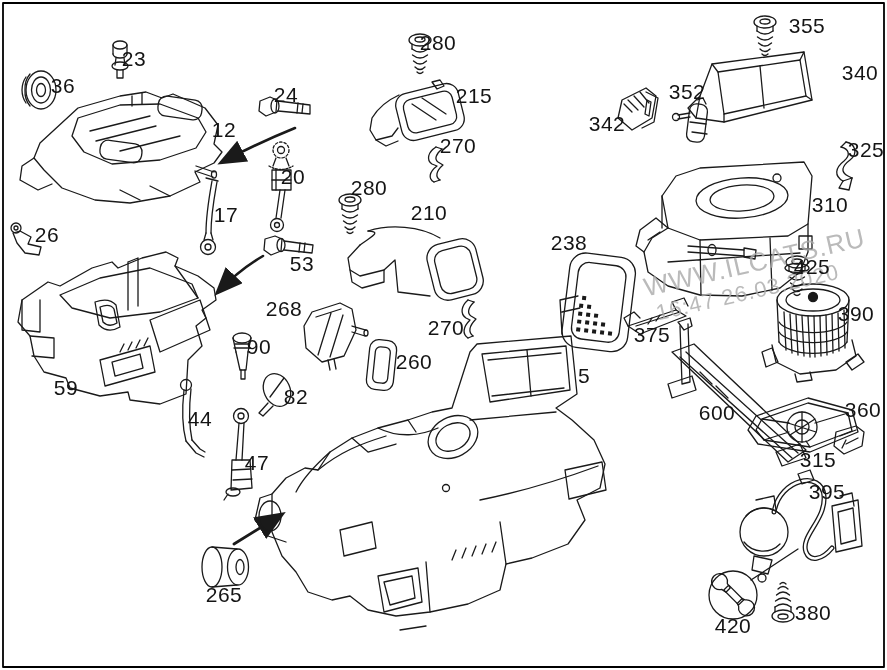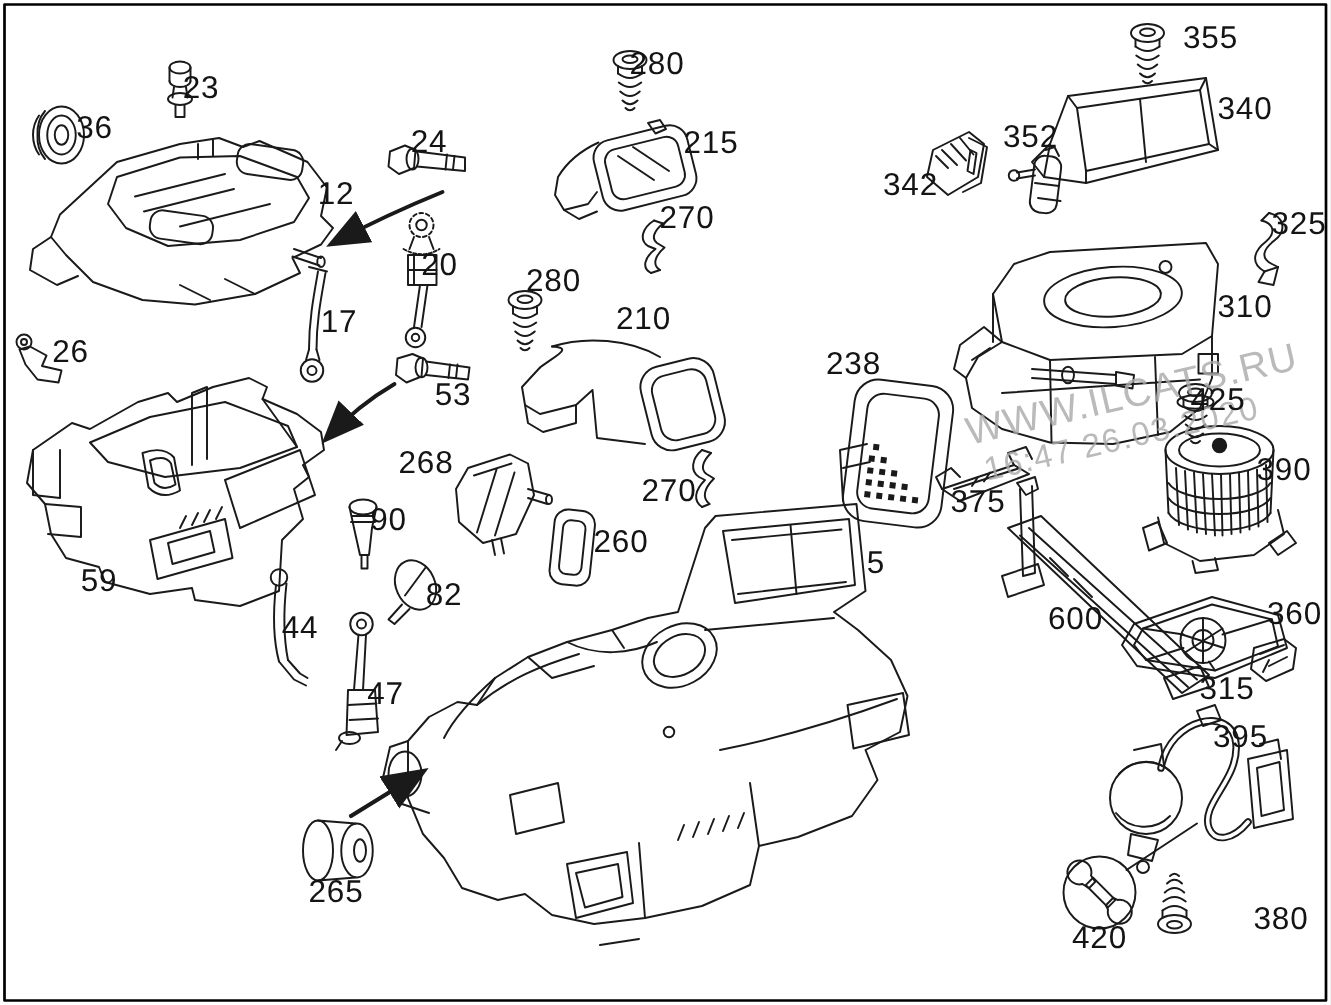--- a/index.html
+++ b/index.html
@@ -398,29 +398,29 @@
   <span class="lbl" style="left:438px;top:43px">280</span>
   <span class="lbl" style="left:474px;top:96px">215</span>
   <span class="lbl" style="left:458px;top:146px">270</span>
   <span class="lbl" style="left:369px;top:188px">280</span>
   <span class="lbl" style="left:429px;top:213px">210</span>
   <span class="lbl" style="left:446px;top:328px">270</span>
   <span class="lbl" style="left:414px;top:362px">260</span>
   <span class="lbl" style="left:569px;top:243px">238</span>
   <span class="lbl" style="left:584px;top:376px">5</span>
   <span class="lbl" style="left:807px;top:26px">355</span>
-  <span class="lbl" style="left:830px;top:73px">340</span>
+  <span class="lbl" style="left:860px;top:73px">340</span>
   <span class="lbl" style="left:687px;top:92px">352</span>
   <span class="lbl" style="left:607px;top:124px">342</span>
   <span class="lbl" style="left:866px;top:150px">325</span>
   <span class="lbl" style="left:830px;top:205px">310</span>
   <span class="lbl" style="left:812px;top:267px">425</span>
   <span class="lbl" style="left:856px;top:314px">390</span>
   <span class="lbl" style="left:652px;top:335px">375</span>
   <span class="lbl" style="left:717px;top:413px">600</span>
   <span class="lbl" style="left:863px;top:410px">360</span>
   <span class="lbl" style="left:818px;top:460px">315</span>
   <span class="lbl" style="left:827px;top:492px">395</span>
   <span class="lbl" style="left:733px;top:626px">420</span>
-  <span class="lbl" style="left:854px;top:613px">380</span>
+  <span class="lbl" style="left:813px;top:613px">380</span>
 </div>
 
 </div>
 
 </body></html>

